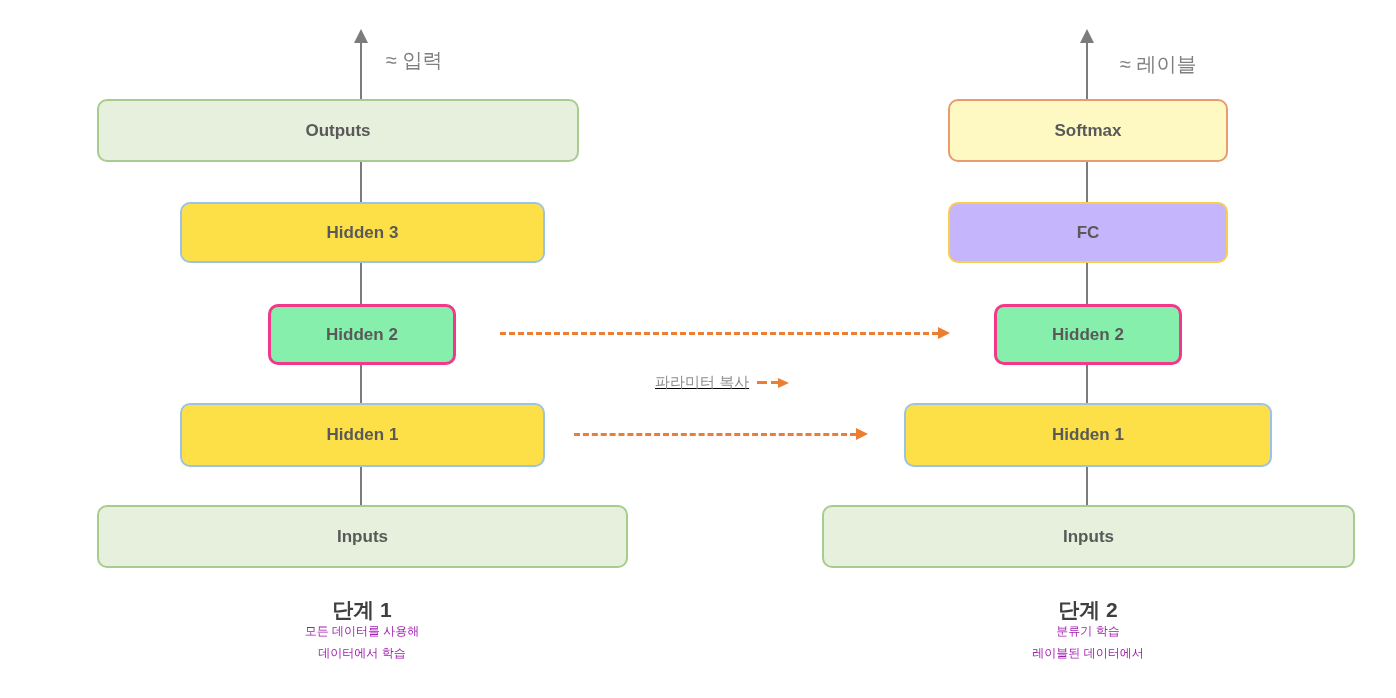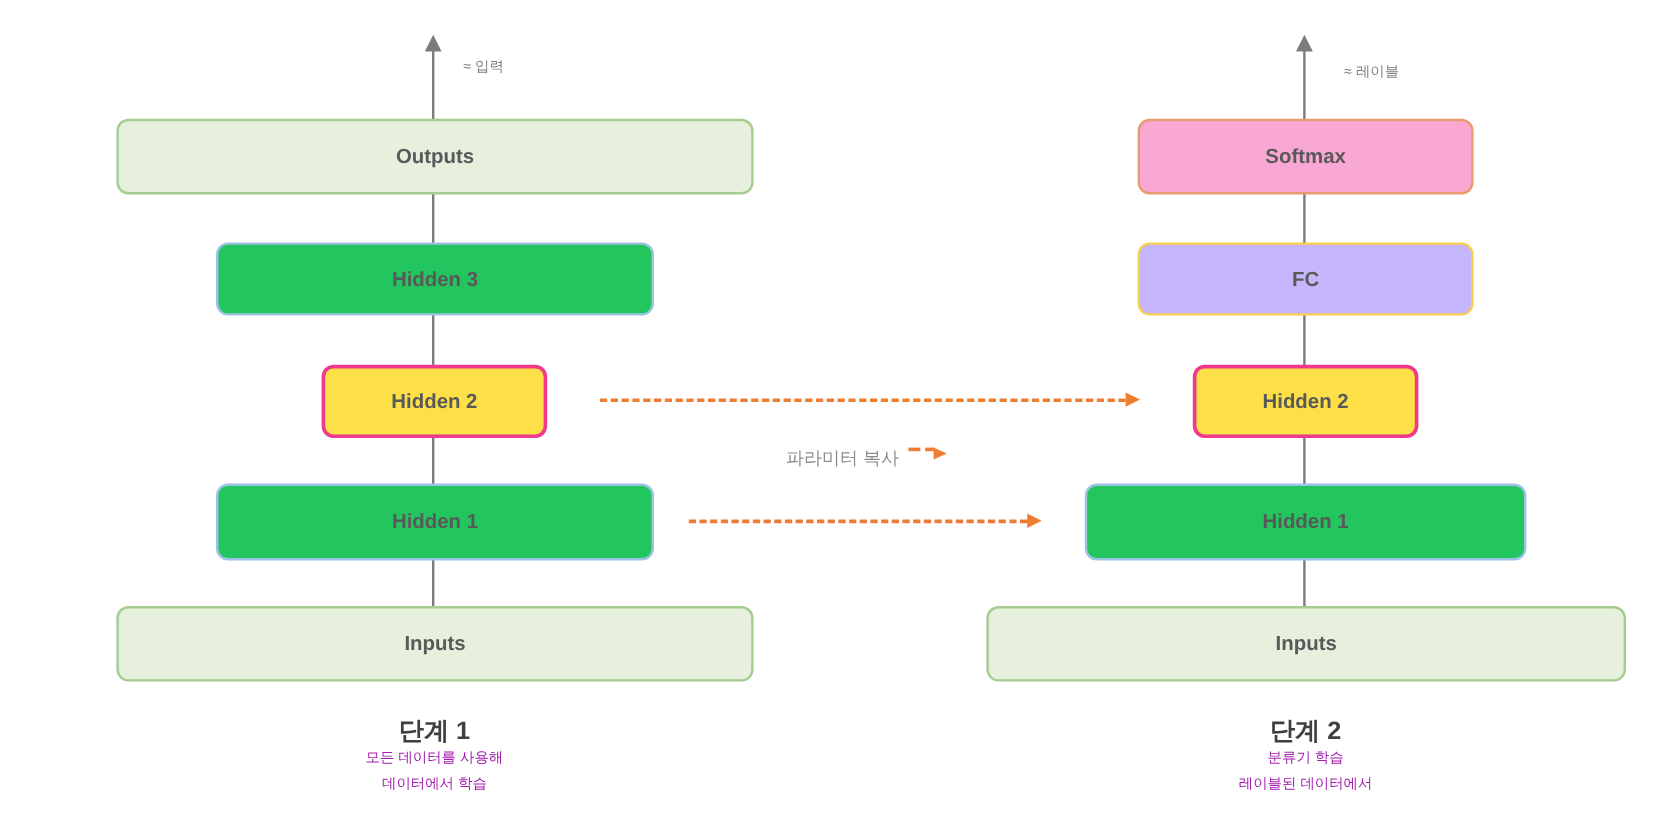--- a/index.html
+++ b/index.html
@@ -10,36 +10,36 @@
   .vline{position:absolute;width:2px;background:#7c7c7c;z-index:0;}
   .arrow-up{position:absolute;width:0;height:0;
     border-left:7px solid transparent;border-right:7px solid transparent;
     border-bottom:14px solid #7c7c7c;z-index:0;}
 
   
   .box{position:absolute;z-index:2;border-radius:10px;
     display:flex;align-items:center;justify-content:center;
     font-size:17px;font-weight:700;color:#595959;box-sizing:border-box;}
   .box.green{background:#e6f0dc;border:2.5px solid #a6cd8f;}
-  .box.blue{background:#22c55e;border:2.5px solid #9cc3e5;}
-  .box.pink{background:#fde047;border:3px solid #f1388b;}
+  .box.blue{background:#fde047;border:2.5px solid #9cc3e5;}
+  .box.pink{background:#86efac;border:3px solid #f1388b;}
   .box.yellow{background:#c4b5fd;border:2.5px solid #f8ce4f;}
-  .box.peach{background:#f9a8d4;border:2.5px solid #e99a6f;}
+  .box.peach{background:#fef9c3;border:2.5px solid #e99a6f;}
 
   
-  .approx-label{position:absolute;font-size:12px;color:#7f7f7f;z-index:2;white-space:nowrap;}
+  .approx-label{position:absolute;font-size:20px;color:#7f7f7f;z-index:2;white-space:nowrap;}
 
   
   .dashed-arrow{position:absolute;height:0;border-top:3px dashed #ed7d31;z-index:1;}
   .dashed-arrow::after{content:'';position:absolute;right:-12px;top:-8px;width:0;height:0;
     border-top:6.5px solid transparent;border-bottom:6.5px solid transparent;
     border-left:12px solid #ed7d31;}
 
   
-  .param-copy{position:absolute;display:flex;align-items:flex-start;z-index:2;}
+  .param-copy{position:absolute;display:flex;align-items:center;z-index:2;text-decoration:underline;}
   .param-copy .txt{font-size:15px;color:#8c8c8c;margin-right:8px;white-space:nowrap;}
   .mini-dash{width:10px;height:0;border-top:3px dashed #ed7d31;margin-right:4px;}
   .mini-head{width:0;height:0;border-top:5.5px solid transparent;
     border-bottom:5.5px solid transparent;border-left:11px solid #ed7d31;}
   .mini-shaft{width:8px;height:3px;background:#ed7d31;margin-right:-1px;}
 
   
   .caption{position:absolute;width:300px;text-align:center;z-index:2;}
   .cap-title{font-size:21px;font-weight:700;color:#3f3f3f;line-height:21px;}
   .cap-line{font-size:12px;color:#a21caf;line-height:22px;}
@@ -50,21 +50,21 @@
 <div class="canvas">
 
   <div class="vline" style="left:360px;top:42px;height:463px"></div>
   <div class="arrow-up" style="left:354px;top:29px"></div>
   <div class="approx-label" style="left:386px;top:47px">≈ 입력</div>
 
   <div class="vline" style="left:1086px;top:42px;height:463px"></div>
   <div class="arrow-up" style="left:1080px;top:29px"></div>
   <div class="approx-label" style="left:1120px;top:51px">≈ 레이블</div>
 
-  <div class="box green" style="left:97px;top:99px;width:531px;height:63px">
+  <div class="box green" style="left:97px;top:99px;width:482px;height:63px">
     <span>Outputs</span>
   </div>
   <div class="box blue" style="left:180px;top:202px;width:365px;height:61px">
     <span>Hidden 3</span>
   </div>
   <div class="box pink" style="left:268px;top:304px;width:188px;height:61px">
     <span>Hidden 2</span>
   </div>
   <div class="box blue" style="left:180px;top:403px;width:365px;height:64px">
     <span>Hidden 1</span>

